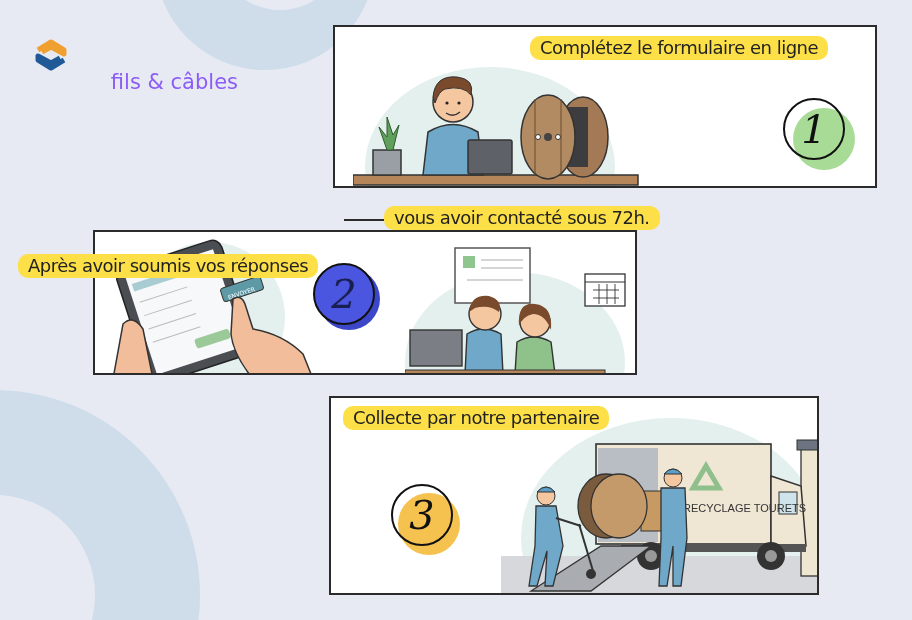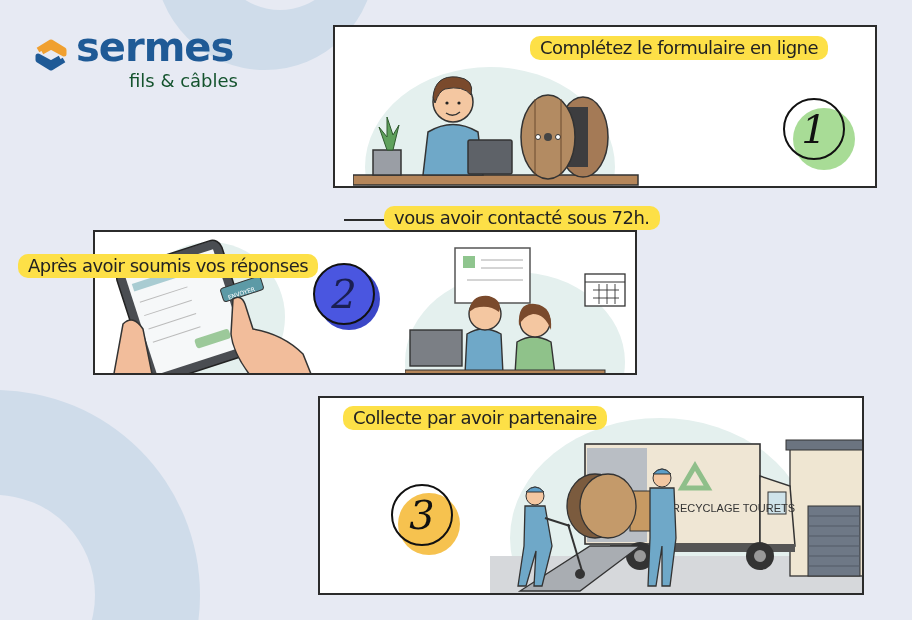--- a/index.html
+++ b/index.html
@@ -18,30 +18,30 @@
 
   .logo { position: absolute; left: 34px; top: 30px; width: 210px; height: 62px; }
   .logo-icon { position: absolute; left: 0; top: 6px; width: 34px; height: 38px; }
   .logo-word {
     position: absolute; left: 42px; top: -6px;
     font-family: "DejaVu Sans", sans-serif; font-weight: bold;
     font-size: 40px; letter-spacing: -1px; color: #1f5a96;
   }
   .logo-tag {
     position: absolute; right: 6px; top: 40px;
-    font-size: 18px; color: #14532d;
+    font-size: 21px; color: #8b5cf6;
   }
 
   .panel {
     position: absolute; background: #ffffff;
     border: 2px solid #2b2b2b; overflow: hidden;
   }
   .p1 { left: 333px; top: 25px; width: 544px; height: 163px; }
   .p2 { left: 93px; top: 230px; width: 544px; height: 145px; }
-  .p3 { left: 318px; top: 396px; width: 546px; height: 199px; }
+  .p3 { left: 329px; top: 396px; width: 490px; height: 199px; }
 
   .pill {
     position: absolute; background: #fde047; border-radius: 10px;
     font-size: 18px; letter-spacing: -0.5px; color: #222;
     padding: 0 10px; white-space: nowrap; line-height: 24px;
   }
   .pill-1 { left: 530px; top: 36px; }
   .pill-2a { left: 18px; top: 206px; margin-top: 48px; }
   .pill-2b { left: 384px; top: 206px; }
   .pill-3 { left: 343px; top: 406px; }
@@ -66,21 +66,20 @@
 <div class="bg-ring ring-top"></div>
 <div class="bg-ring ring-top-inner"></div>
 <div class="bg-ring ring-bottom"></div>
 <div class="bg-ring ring-bottom-inner"></div>
 
 <div class="logo">
   <svg class="logo-icon" viewBox="0 0 34 38">
     <path d="M4 14 L17 6 L30 14 L30 18 L17 11 L8 16" fill="none" stroke="#f0a030" stroke-width="5" stroke-linejoin="round"></path>
     <path d="M30 24 L17 32 L4 24 L4 20 L17 27 L26 22" fill="none" stroke="#1f5a96" stroke-width="5" stroke-linejoin="round"></path>
   </svg>
-  <span class="logo-word">sermes</span>
   <span class="logo-tag">fils &amp; câbles</span>
 </div>
 
 <div class="panel p1">
   <div class="bubble" style="left:30px;top:40px;width:250px;height:200px;"></div>
   <svg style="position:absolute;left:18px;top:20px;" width="300" height="140" viewBox="0 0 300 140">
 
     <rect x="0" y="128" width="285" height="10" fill="#b5865a" stroke="#333" stroke-width="1.5"></rect>
 
     <rect x="20" y="103" width="28" height="25" fill="#9a9ea5" stroke="#333" stroke-width="1.5"></rect>
@@ -190,15 +189,15 @@
     <path d="M35 80 L55 80 L62 120 L52 160 L44 160 L46 125 L36 160 L28 160 L34 120 Z" fill="#6fa8c8" stroke="#333" stroke-width="1.3"></path>
     <line x1="55" y1="92" x2="80" y2="100" stroke="#333" stroke-width="2"></line>
     <line x1="78" y1="98" x2="92" y2="145" stroke="#333" stroke-width="2"></line>
     <circle cx="90" cy="148" r="5" fill="#333"></circle>
 
     <circle cx="172" cy="52" r="9" fill="#f4c7a1" stroke="#333"></circle>
     <path d="M163 48 Q172 38 181 48 Z" fill="#5d9ec8" stroke="#333"></path>
     <path d="M160 62 L184 62 L186 112 L180 160 L172 160 L172 120 L166 160 L158 160 L160 112 Z" fill="#6fa8c8" stroke="#333" stroke-width="1.3"></path>
   </svg>
 </div>
-<div class="pill pill-3">Collecte par avoir partenaire</div>
+<div class="pill pill-3">Collecte par notre partenaire</div>
 <div class="shadow-under" style="left:398px;top:493px;width:62px;height:62px;background:#f6c24f;"></div>
 <div class="step step-3" style="background:transparent;">3</div>
 
 </body></html>

